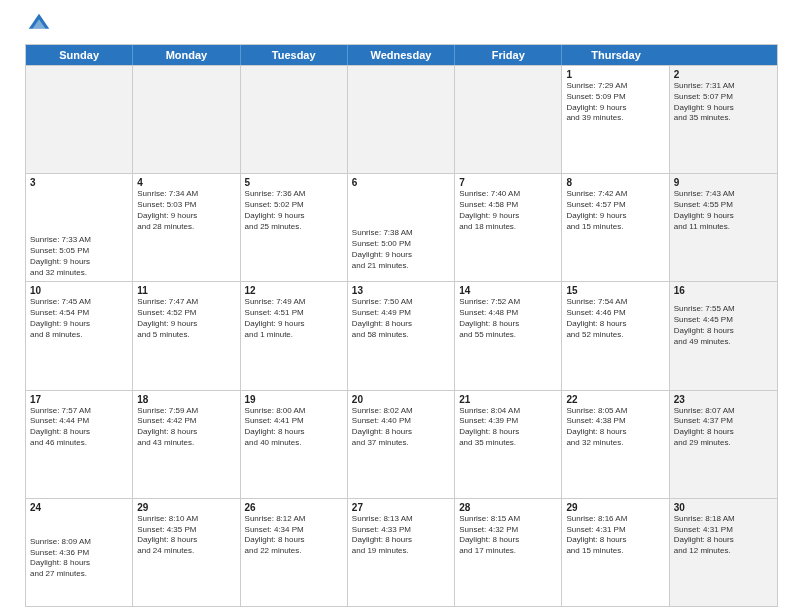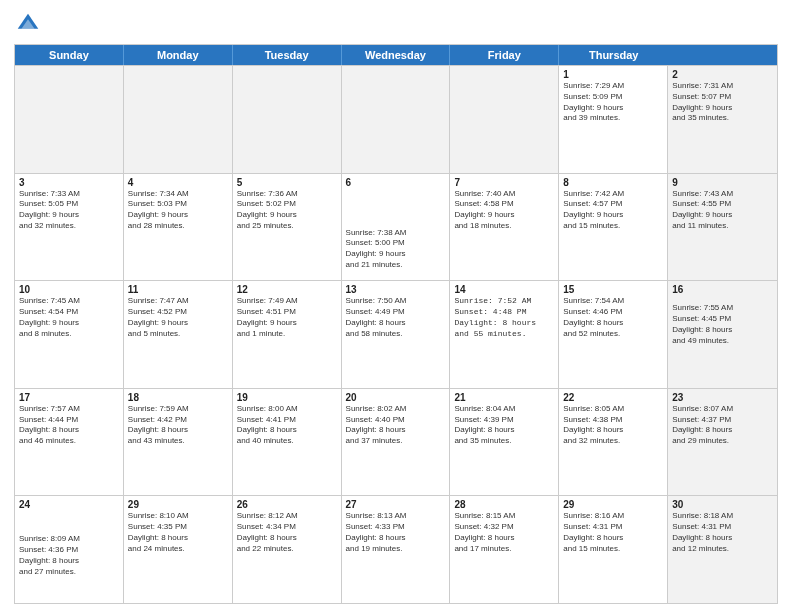--- a/index.html
+++ b/index.html
@@ -6,21 +6,21 @@
     body {
       font-family: Arial, sans-serif;
       background: #fff;
       width: 792px;
       height: 612px;
       overflow: hidden;
     }
     .page {
       width: 792px;
       height: 612px;
-      padding: 10px 14px 8px 14px;
+      padding: 10px 14px 8px 25px;
       display: flex;
       flex-direction: column;
     }
     .header {
       display: flex;
       justify-content: space-between;
       align-items: flex-start;
       margin-bottom: 6px;
     }
     .logo {
@@ -154,21 +154,21 @@
             <span class="day-num">2</span>
             <div class="cell-text" style="white-space: pre-line;">Sunrise: 7:31 AM
 Sunset: 5:07 PM
 Daylight: 9 hours
 and 35 minutes.</div>
           </div>
         </div>
         <div class="cal-row">
           <div class="cal-cell">
             <span class="day-num">3</span>
-            <div class="cell-text" style="white-space: pre-line;">Sunrise: 7:33 AM
+            <div class="cell-text" style="white-space: pre-line; margin-top: 47px;">Sunrise: 7:33 AM
 Sunset: 5:05 PM
 Daylight: 9 hours
 and 32 minutes.</div>
           </div>
           <div class="cal-cell">
             <span class="day-num">4</span>
             <div class="cell-text" style="white-space: pre-line;">Sunrise: 7:34 AM
 Sunset: 5:03 PM
 Daylight: 9 hours
 and 28 minutes.</div>
@@ -233,21 +233,21 @@
           </div>
           <div class="cal-cell">
             <span class="day-num">13</span>
             <div class="cell-text" style="white-space: pre-line;">Sunrise: 7:50 AM
 Sunset: 4:49 PM
 Daylight: 8 hours
 and 58 minutes.</div>
           </div>
           <div class="cal-cell">
             <span class="day-num">14</span>
-            <div class="cell-text" style="white-space: pre-line; font-family: Liberation Mono, monospace;">Sunrise: 7:52 AM
+            <div class="cell-text" style="white-space: pre-line;">Sunrise: 7:52 AM
 Sunset: 4:48 PM
 Daylight: 8 hours
 and 55 minutes.</div>
           </div>
           <div class="cal-cell">
             <span class="day-num">15</span>
             <div class="cell-text" style="white-space: pre-line;">Sunrise: 7:54 AM
 Sunset: 4:46 PM
 Daylight: 8 hours
 and 52 minutes.</div>

